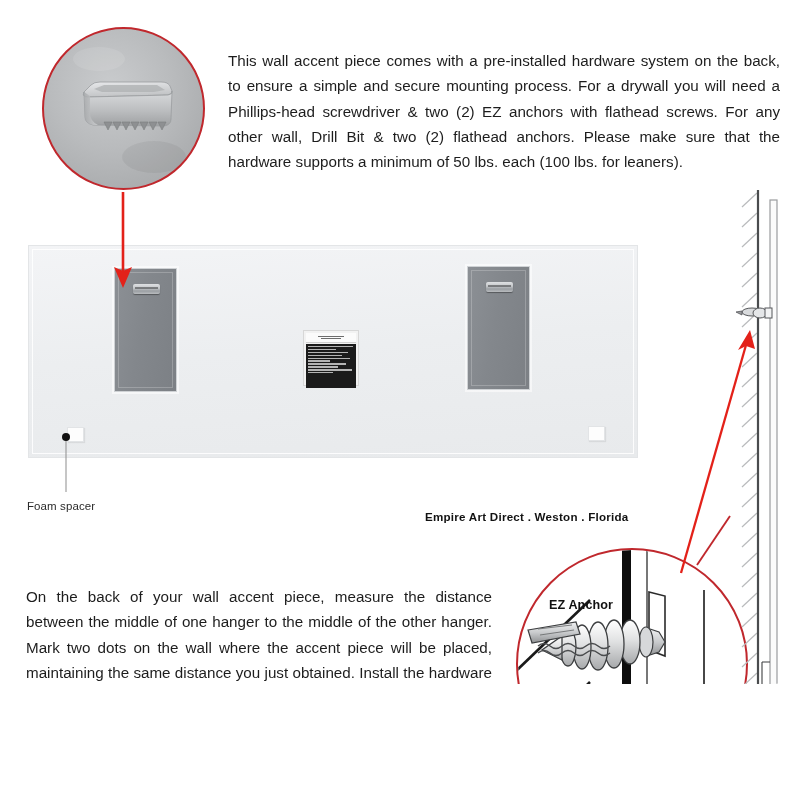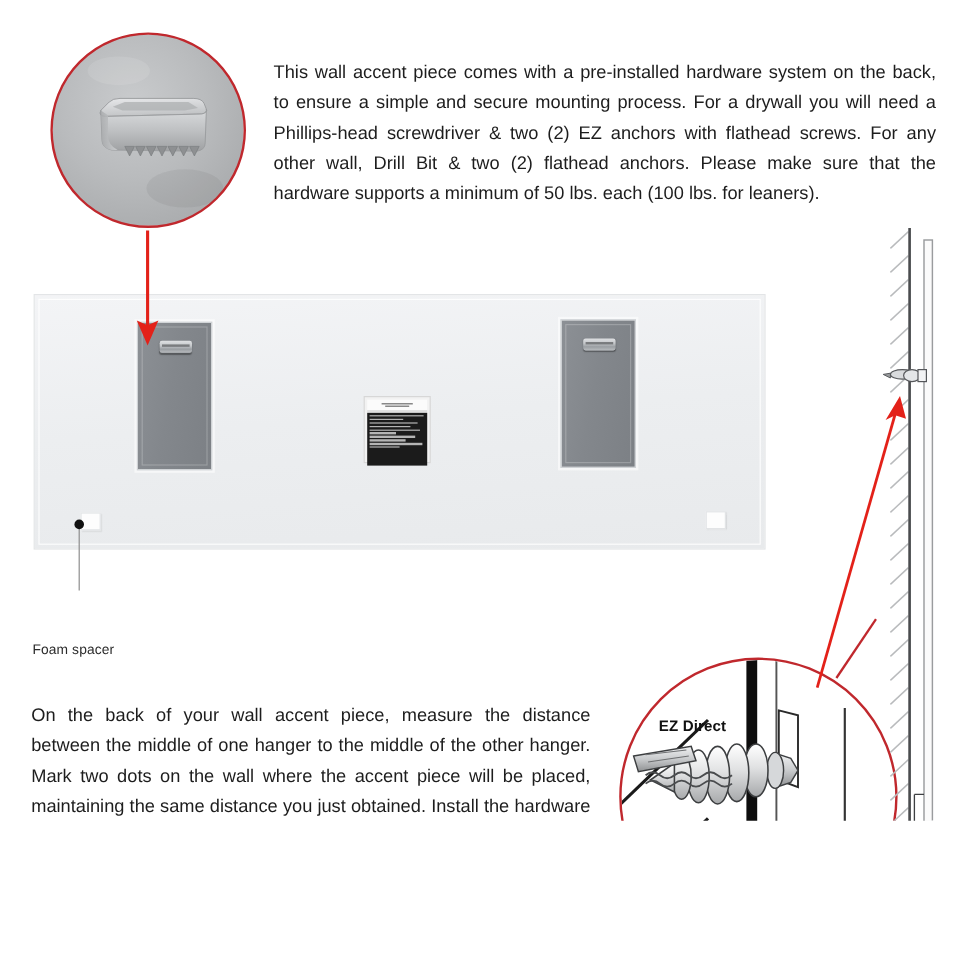--- a/index.html
+++ b/index.html
@@ -101,21 +101,21 @@
     border:1px solid #e2e4e6;
     box-shadow:1px 1px 1px rgba(0,0,0,.07);
     box-sizing:border-box;
   }
   #foam-spacer-left{left:38px;top:181px;}
   #foam-spacer-right{left:559px;top:180px;}
 
   
   #foam-spacer-label{
     position:absolute;left:27px;top:500px;
-    font-size:11.5px;color:#2b2b2b;letter-spacing:.1px;margin-top:36px;
+    font-size:11.5px;color:#2b2b2b;letter-spacing:.1px;
   }
   #brand-footer{
     position:absolute;left:425px;top:510px;
     font-size:11.6px;font-weight:bold;color:#121212;letter-spacing:.25px;
   }
   #ez-anchor-label{
     position:absolute;left:549px;top:598px;
     font-size:12.6px;font-weight:bold;color:#111;letter-spacing:.1px;
   }
 
@@ -183,20 +183,21 @@
     <div class="foam-spacer" id="foam-spacer-right"></div>
   </div>
 
   <svg class="svg-abs" width="800" height="800">
     <line x1="66" y1="437" x2="66" y2="492" stroke="#8d8d8d" stroke-width="1"></line>
     <circle cx="66" cy="437" r="4" fill="#111111"></circle>
   </svg>
 
   <div id="foam-spacer-label">Foam spacer</div>
 
+  <div id="brand-footer">Empire Art Direct  .  Weston  .  Florida</div>
 
   <div id="hanger-detail-circle">
     <svg width="159" height="159" viewBox="0 0 159 159">
       <defs>
         <linearGradient id="gTop" x1="0" y1="0" x2="0.25" y2="1">
           <stop offset="0" stop-color="#e7e8ea"></stop>
           <stop offset="1" stop-color="#c2c4c6"></stop>
         </linearGradient>
         <linearGradient id="gFace" x1="0" y1="0" x2="0" y2="1">
           <stop offset="0" stop-color="#d9dbdd"></stop>
@@ -295,21 +296,21 @@
           <path d="M10 80 L58 72 L62 84 L14 93 Z"></path>
         </g>
         <g stroke="#6d6f71" stroke-width="0.9">
           <line x1="20" y1="79" x2="54" y2="75"></line>
           <line x1="22" y1="85" x2="56" y2="80"></line>
         </g>
       </g>
     </svg>
   </div>
 
-  <div id="ez-anchor-label">EZ Direct</div>
+  <div id="ez-anchor-label">EZ Anchor</div>
 
   <svg class="svg-abs" width="800" height="800">
 
     <g stroke="#b9bbbd" stroke-width="1.2">
       <line x1="742" y1="207" x2="757" y2="193"></line>
       <line x1="742" y1="227" x2="757" y2="213"></line>
       <line x1="742" y1="247" x2="757" y2="233"></line>
       <line x1="742" y1="267" x2="757" y2="253"></line>
       <line x1="742" y1="287" x2="757" y2="273"></line>
       <line x1="742" y1="307" x2="757" y2="293"></line>

